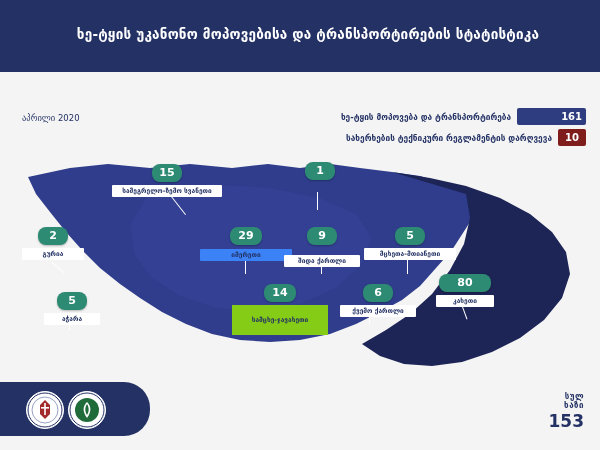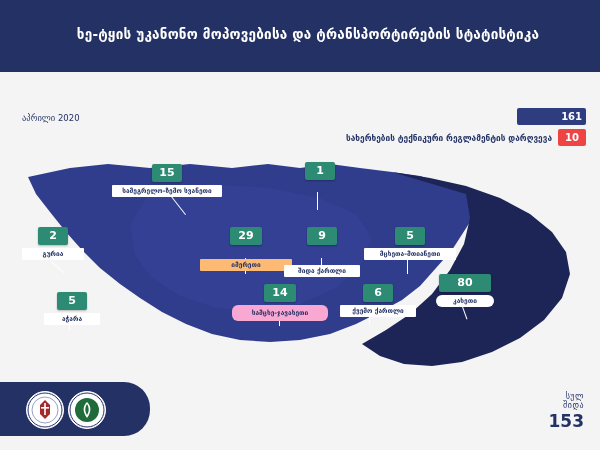--- a/index.html
+++ b/index.html
@@ -48,32 +48,32 @@
     color:#233164;font-size:8.3px;font-weight:bold;
     text-align:right;white-space:nowrap;
     margin-right:6px;
   }
   .legend-badge{
     min-width:28px;height:17px;line-height:17px;
     text-align:center;color:#ffffff;font-size:10px;font-weight:bold;
     border-radius:2px;padding:0 4px;box-sizing:border-box;
   }
   .badge-blue{background:#2e3d7f;padding-left:44px;}
-  .badge-red{background:#ef4444;}
+  .badge-red{background:#7f1d1d;}
 
   
   .map-wrap{position:absolute;left:0;top:0;width:600px;height:378px;}
   .map-svg{position:absolute;left:0;top:0;}
 
   
   .marker{position:absolute;}
   .marker .chip{
     background:#2e8b73;color:#ffffff;
     font-size:11px;font-weight:bold;
-    border-radius:2px;
+    border-radius:8px;
     padding:2px 0 3px 0;
     text-align:center;
     min-width:26px;
     box-shadow:0 1px 2px rgba(0,0,0,.25);
   }
   .marker .rname{
     margin-top:2px;
     color:#ffffff;font-size:6.6px;font-weight:bold;
     text-align:center;white-space:nowrap;
   }
@@ -89,21 +89,21 @@
   .seal{
     position:absolute;top:9px;width:36px;height:36px;border-radius:50%;
     background:#ffffff;border:1.5px solid #ffffff;overflow:hidden;
   }
   .seal1{left:26px;}
   .seal2{left:68px;}
 
   .total{
     position:absolute;right:16px;bottom:18px;text-align:right;
   }
-  .total-label{color:#233164;font-size:8px;font-weight:normal;letter-spacing:.5px;}
+  .total-label{color:#233164;font-size:8px;font-weight:bold;letter-spacing:.5px;}
   .total-value{color:#233164;font-size:17px;font-weight:bold;line-height:22px;}
 </style>
 </head>
 <body>
 
 <div id="page">
 
   <div class="header">
     <div class="header-title">ხე-ტყის უკანონო მოპოვებისა და ტრანსპორტირების სტატისტიკა</div>
   </div>
@@ -156,58 +156,59 @@
         <div class="chip" style="width:30px;margin:0 auto;">1</div>
       </div>
 
       <div class="marker" style="left:22px;top:155px;width:62px;">
         <div class="chip" style="width:30px;margin:0 auto;">2</div>
         <div class="rname" style="background:#ffffff;color:#233164;margin-top:3px;padding:2px 3px;border-radius:1px;">გურია</div>
       </div>
 
       <div class="marker" style="left:200px;top:155px;width:92px;">
         <div class="chip" style="width:32px;margin:0 auto;">29</div>
-        <div class="rname" style="background:#fdba74;color:#233164;margin-top:14px;padding:2px 3px;border-radius:1px;">იმერეთი</div>
+        <div class="rname" style="background:#3b82f6;color:#233164;margin-top:4px;padding:2px 3px;border-radius:1px;">იმერეთი</div>
       </div>
 
       <div class="marker" style="left:284px;top:155px;width:76px;">
         <div class="chip" style="width:30px;margin:0 auto;">9</div>
-        <div class="rname" style="background:#ffffff;color:#233164;margin-top:20px;padding:2px 3px;border-radius:1px;">შიდა ქართლი</div>
+        <div class="rname" style="background:#ffffff;color:#233164;margin-top:10px;padding:2px 3px;border-radius:1px;">შიდა ქართლი</div>
       </div>
 
       <div class="marker" style="left:364px;top:155px;width:92px;">
         <div class="chip" style="width:30px;margin:0 auto;">5</div>
         <div class="rname" style="background:#ffffff;color:#233164;margin-top:3px;padding:2px 3px;border-radius:1px;">მცხეთა-მთიანეთი</div>
       </div>
 
       <div class="marker" style="left:44px;top:220px;width:56px;">
         <div class="chip" style="width:30px;margin:0 auto;">5</div>
         <div class="rname" style="background:#ffffff;color:#233164;margin-top:3px;padding:2px 3px;border-radius:1px;">აჭარა</div>
       </div>
 
       <div class="marker" style="left:232px;top:212px;width:96px;">
         <div class="chip" style="width:32px;margin:0 auto;">14</div>
-        <div class="rname" style="background:#f9a8d4;color:#233164;margin-top:3px;padding:4px 3px;border-radius:6px;">სამცხე-ჯავახეთი</div>
+        <div class="rname" style="background:#84cc16;color:#233164;margin-top:3px;padding:11px 3px;border-radius:0;">სამცხე-ჯავახეთი</div>
       </div>
 
       <div class="marker" style="left:340px;top:212px;width:76px;">
         <div class="chip" style="width:30px;margin:0 auto;">6</div>
         <div class="rname" style="background:#ffffff;color:#233164;margin-top:3px;padding:2px 3px;border-radius:1px;">ქვემო ქართლი</div>
       </div>
 
       <div class="marker" style="left:436px;top:202px;width:58px;">
         <div class="chip" style="width:52px;margin:0 auto;">80</div>
-        <div class="rname" style="background:#ffffff;color:#233164;margin-top:3px;padding:2px 3px;border-radius:6px;">კახეთი</div>
+        <div class="rname" style="background:#ffffff;color:#233164;margin-top:3px;padding:2px 3px;border-radius:1px;">კახეთი</div>
       </div>
     </div>
 
     <div class="date-label">აპრილი 2020</div>
 
     <div class="legend">
       <div class="legend-row">
+        <div class="legend-text">ხე-ტყის მოპოვება და ტრანსპორტირება</div>
         <div class="legend-badge badge-blue">161</div>
       </div>
       <div class="legend-row">
         <div class="legend-text">სახერხების ტექნიკური რეგლამენტის დარღვევა</div>
         <div class="legend-badge badge-red">10</div>
       </div>
     </div>
 
     <div class="footer-badge">
       <div class="seal seal1">
@@ -224,18 +225,18 @@
           <circle cx="18" cy="18" r="17" fill="#ffffff" stroke="#233164" stroke-width="1"></circle>
           <circle cx="18" cy="18" r="12" fill="#1f6b3a"></circle>
           <path d="M18 10 C14 14 13 19 18 26 C23 19 22 14 18 10 Z" fill="#ffffff"></path>
           <path d="M18 12 C16 15 15.5 19 18 23 C20.5 19 20 15 18 12 Z" fill="#1f6b3a"></path>
         </svg>
       </div>
     </div>
 
     <div class="total">
       <div class="total-label">სულ</div>
-      <div class="total-label">შიდა</div>
+      <div class="total-label">ხაზი</div>
       <div class="total-value">153</div>
     </div>
 
   </div>
 </div>
 
 </body></html>

